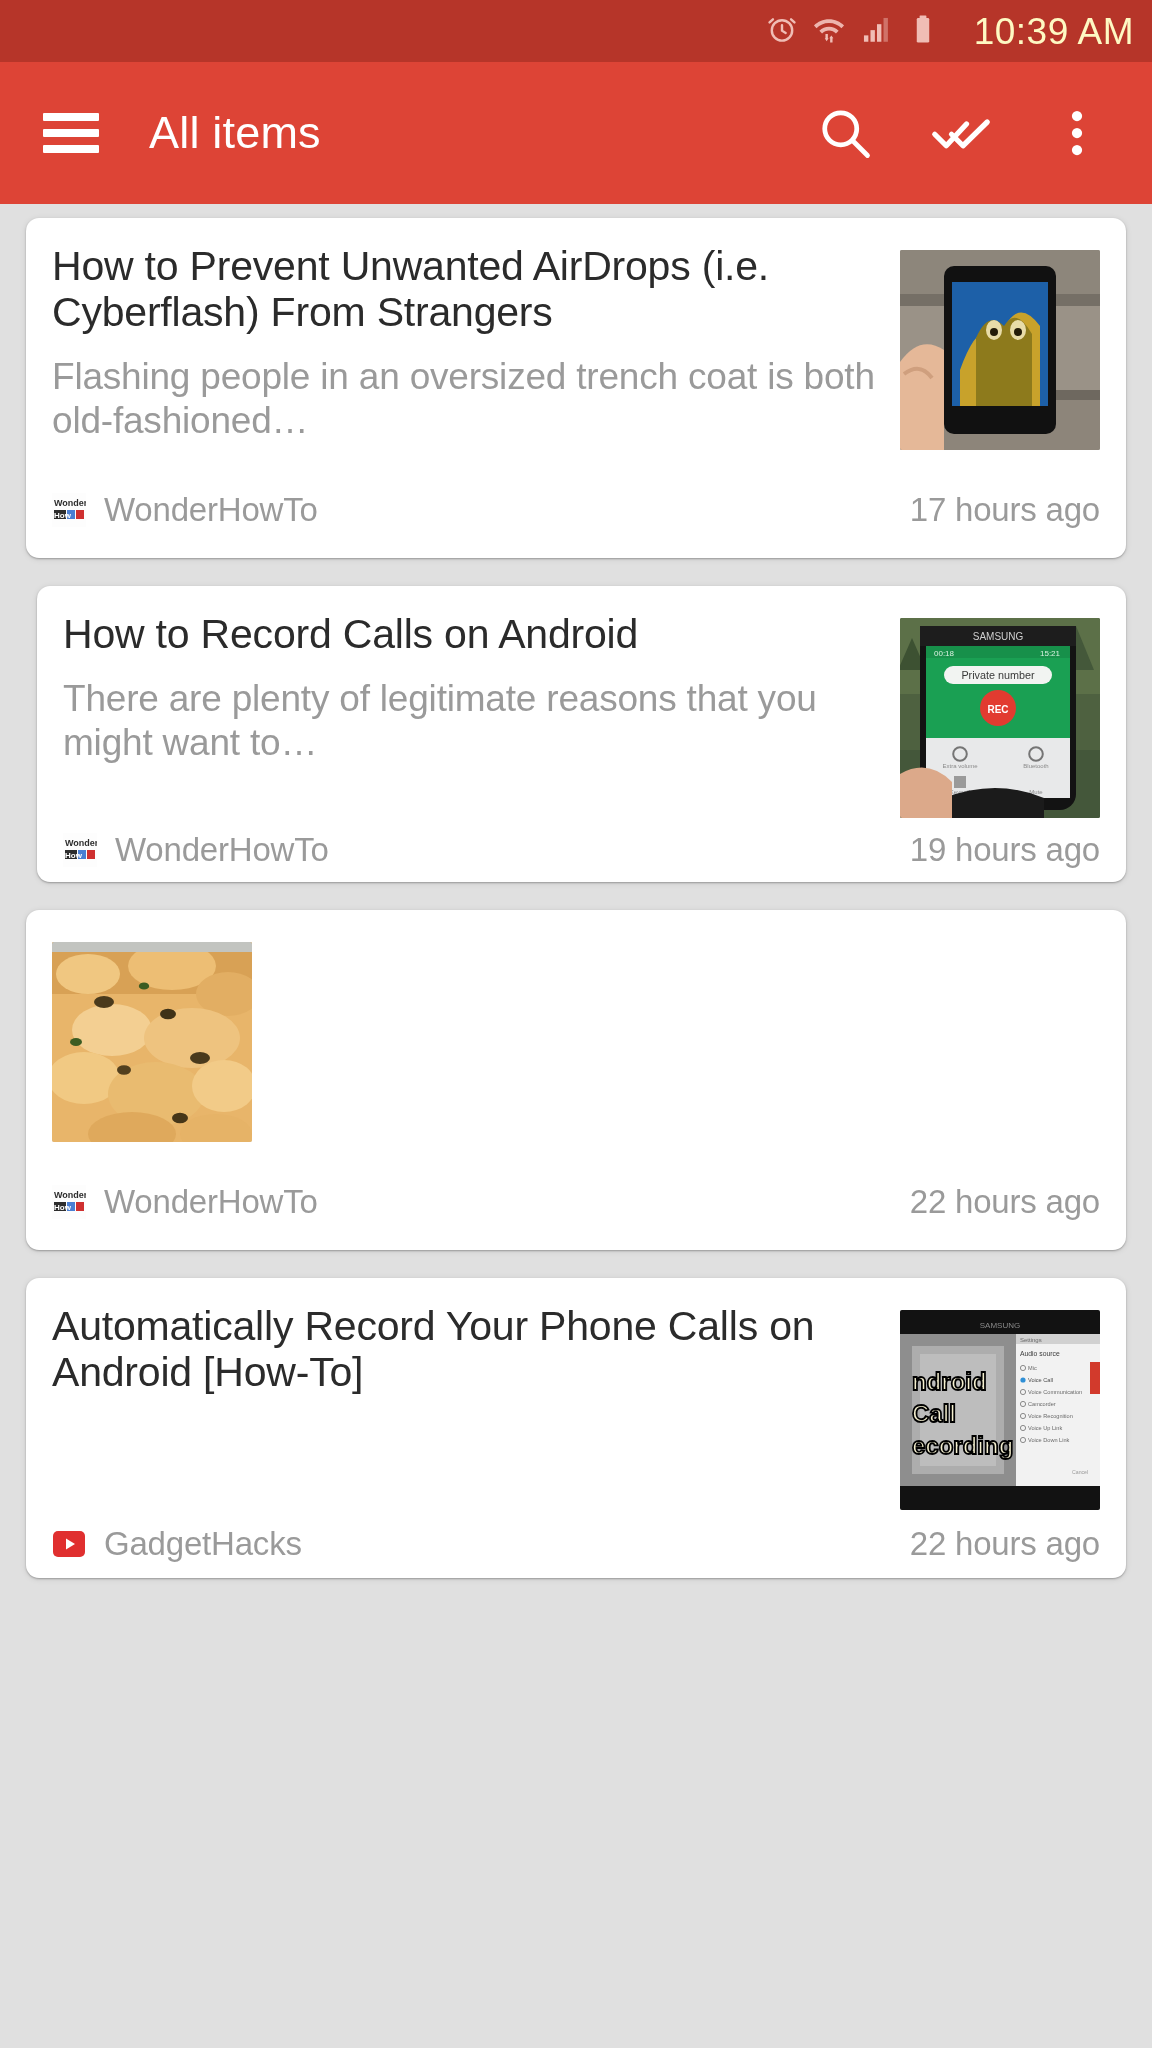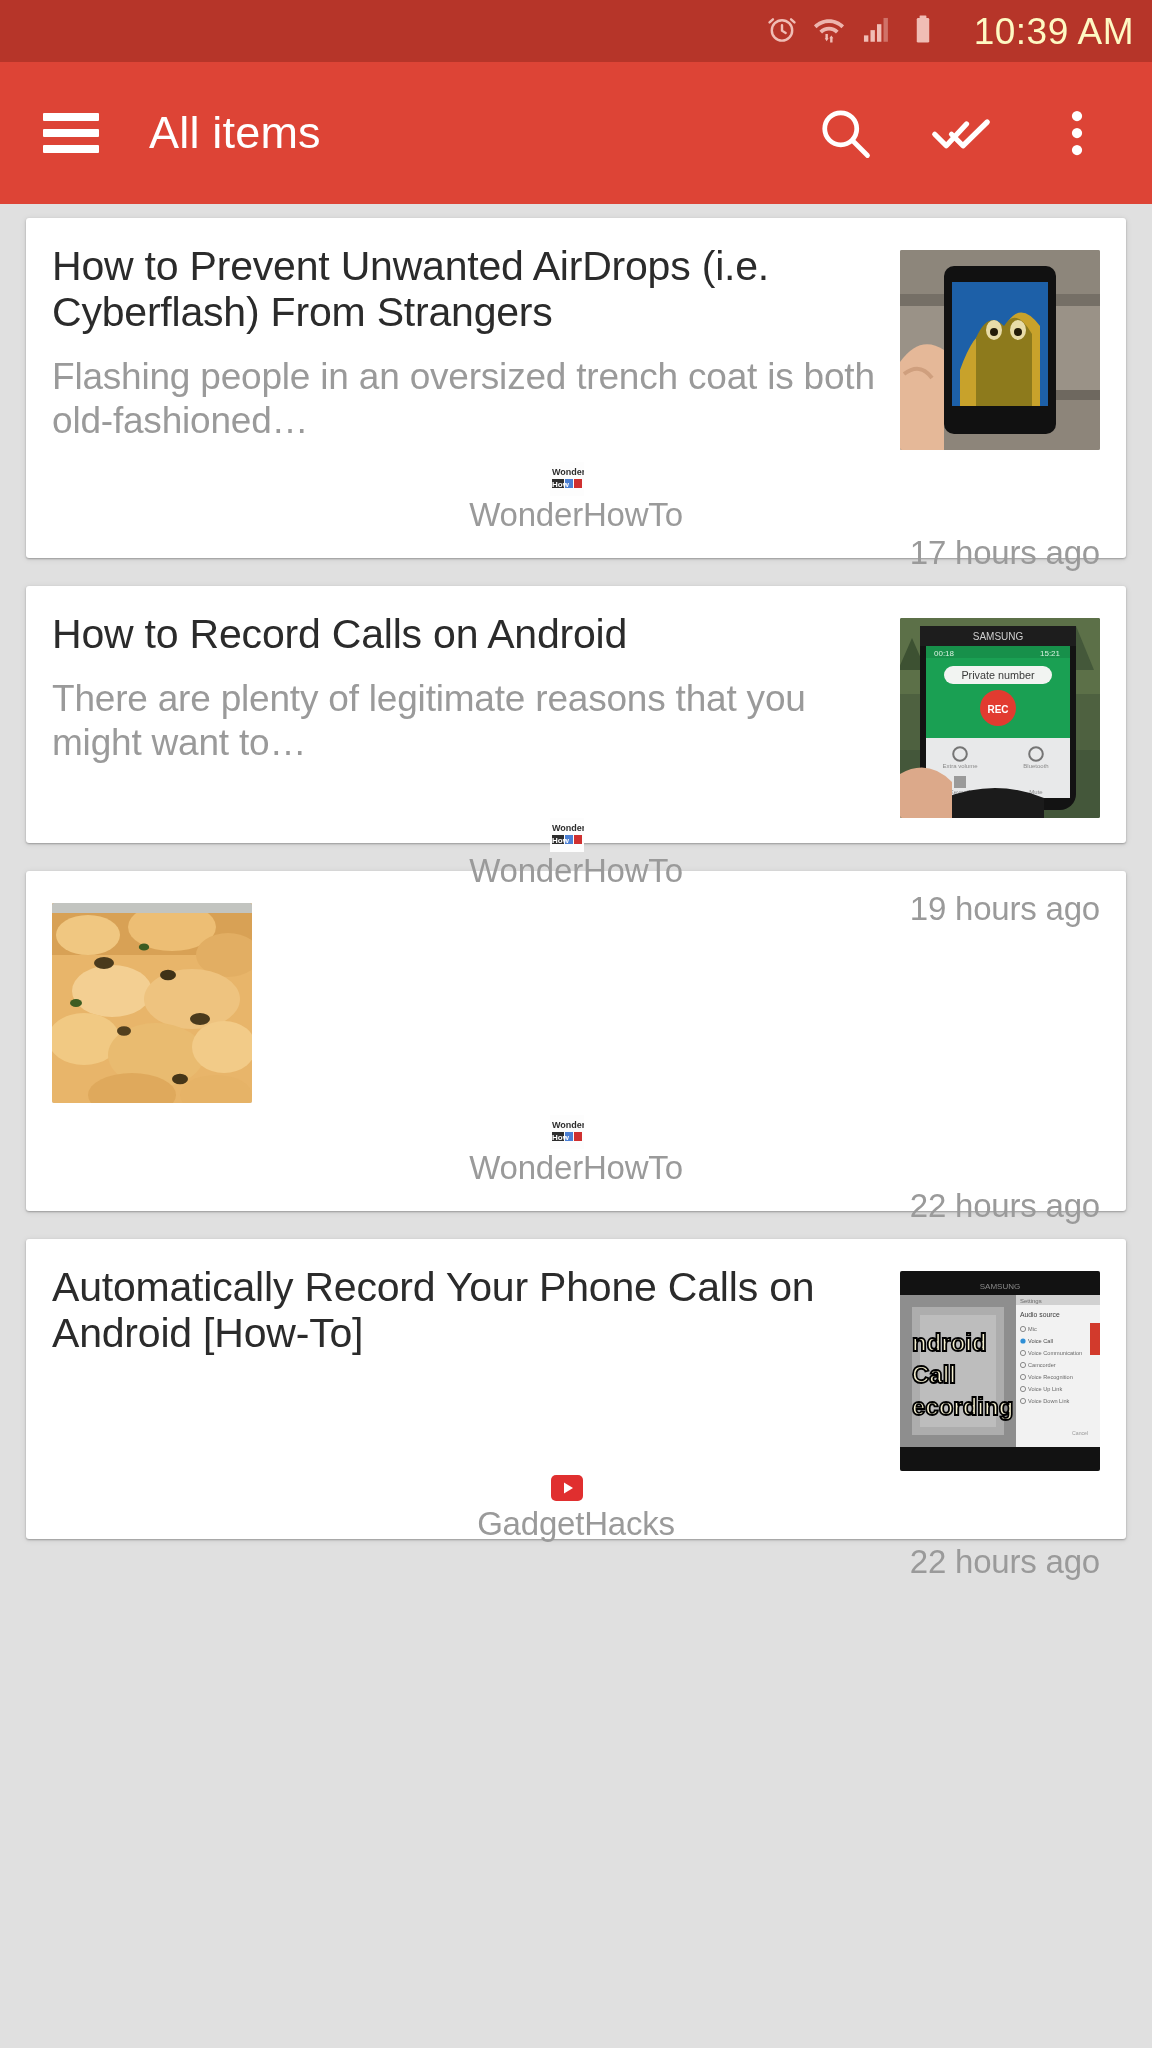--- a/index.html
+++ b/index.html
@@ -37,42 +37,42 @@
   .tb-btn{ cursor:pointer; display:flex; align-items:center; justify-content:center;
            width:60px; height:60px;}
 
   
   #feed-list{
     padding:14px 26px 0 26px;
     height:calc(2048px - 62px - 142px);
     overflow:hidden;
   }
   .card{
-    background:#fff; border-radius:3px; margin-bottom:28px;
+    background:#fff; border-radius:13px; margin-bottom:28px;
     box-shadow:0 1px 2px rgba(0,0,0,.28), 0 1px 6px rgba(0,0,0,.10);
     padding:26px 26px 0 26px;
     display:flex; flex-direction:column;
   }
   .card-top{ display:flex; gap:22px; }
   .card-text{ flex:1; min-width:0; }
   .card-title{
     font-size:41px; line-height:1.12; color:#2b2b2b; font-weight:400;
     letter-spacing:-0.2px;
   }
   .card-snippet{
     font-size:37px; line-height:1.20; color:#9a9a9a; margin-top:19px;
     font-weight:400; letter-spacing:-0.2px;
   }
   .thumb{
     width:200px; height:200px; flex:0 0 200px; border-radius:2px;
     overflow:hidden; margin-top:6px; background:#ccc; position:relative;
   }
   .thumb svg{ display:block; width:100%; height:100%; }
   .card-footer{
-    display:flex; align-items:center; height:96px; margin-top:auto;flex-direction:column;
+    display:flex; align-items:center; height:96px; margin-top:auto;
   }
   .src-icon{ width:34px; height:34px; flex:0 0 34px; margin-right:18px;
              display:flex; align-items:center; justify-content:center;}
   .src-name{ font-size:33px; color:#9a9a9a; letter-spacing:-0.2px; }
   .timestamp{ margin-left:auto; font-size:33px; color:#9a9a9a; letter-spacing:-0.2px;}
 </style>
 </head>
 <body>
 
 <div id="status-bar">
@@ -189,21 +189,21 @@
           <rect x="15" y="17" width="8" height="9" fill="#4a7fd4"></rect>
           <rect x="24" y="17" width="8" height="9" fill="#cf3030"></rect>
           <text x="2" y="25" font-family="Liberation Sans, sans-serif" font-size="8" font-weight="bold" fill="#ffffff">How</text>
         </svg>
       </span>
       <span class="src-name">WonderHowTo</span>
       <span class="timestamp">17 hours ago</span>
     </div>
   </div>
 
-  <div class="card" style="height:257px;">
+  <div class="card" style="height:296px;margin-left:11px;">
     <div class="card-top">
       <div class="card-text">
         <div class="card-title">How to Record Calls on Android</div>
         <div class="card-snippet">There are plenty of legitimate reasons that you might want to…</div>
       </div>
       <div class="thumb">
         <svg viewBox="0 0 100 100" preserveAspectRatio="none">
           <rect width="100" height="100" fill="#4e6140"></rect>
           <path d="M0 0h100v38H0z" fill="#5c7048"></path>
           <path d="M6 10 l7 16 -14 0z" fill="#3d5132"></path>

